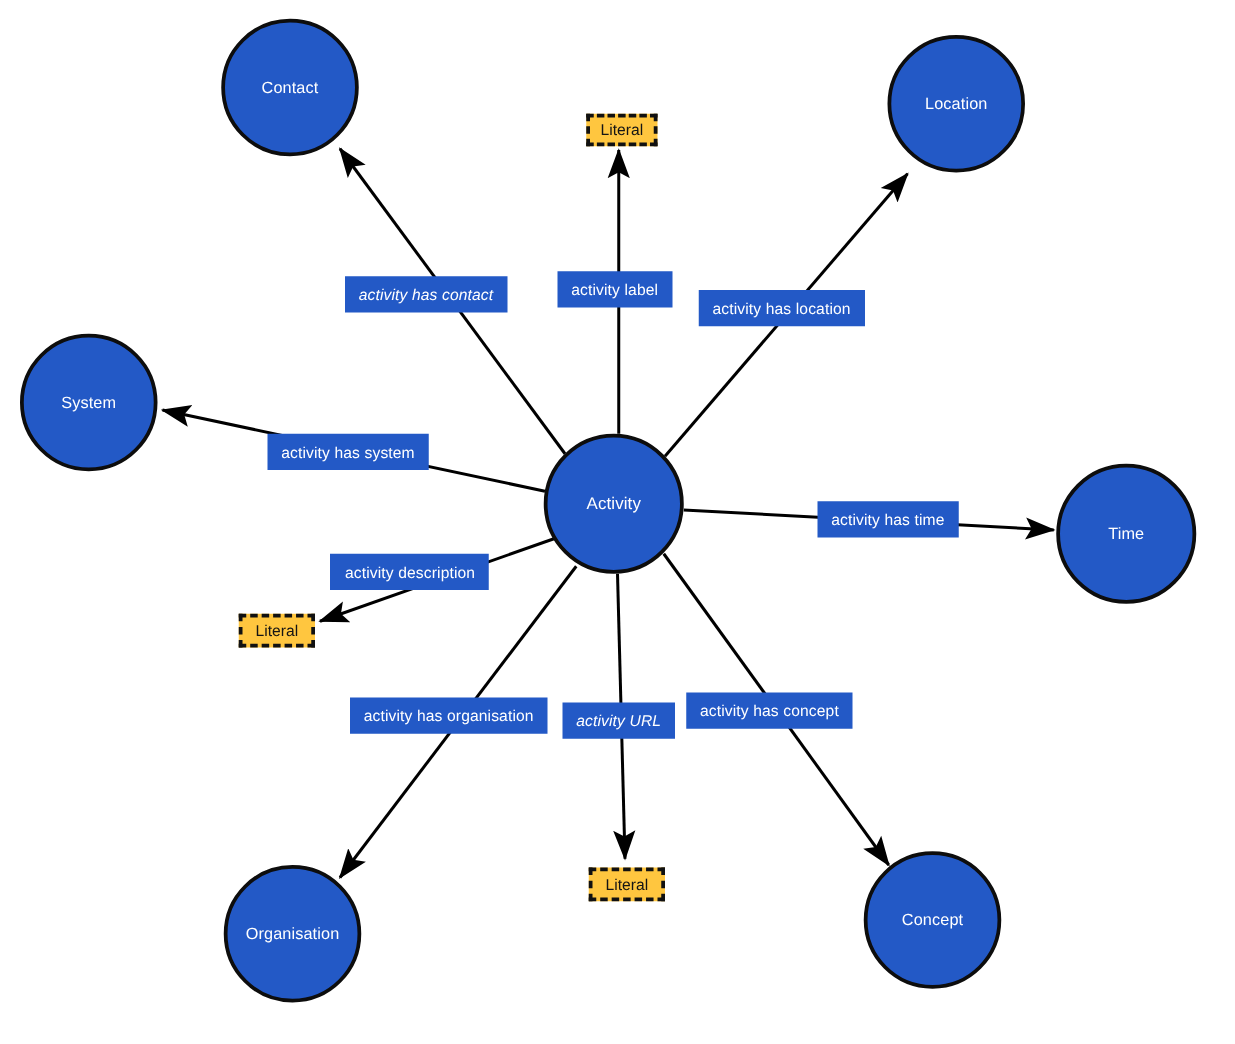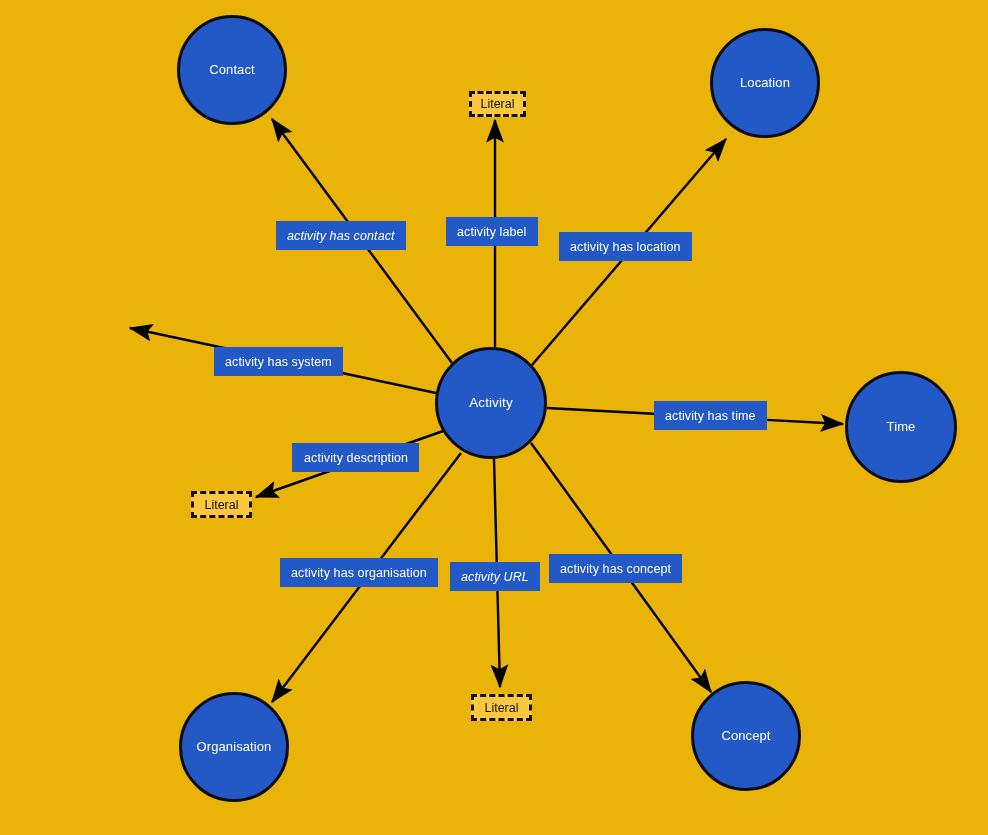--- a/index.html
+++ b/index.html
@@ -8,21 +8,21 @@
     padding: 0;
     background: #e8edee;
   }
   body {
     font-family: "Liberation Sans", sans-serif;
   }
   #canvas {
     position: relative;
     width: 988px;
     height: 835px;
-    background: #eab308;
+    background: #ffffff;
     overflow: hidden;
   }
   #edges {
     position: absolute;
     left: 0;
     top: 0;
     width: 988px;
     height: 835px;
     pointer-events: none;
   }
@@ -118,20 +118,23 @@
   </svg>
 
   <div class="node-circle" style="left:177px; top:15px; width:110px; height:110px;">
     <span class="node-label">Contact</span>
   </div>
 
   <div class="node-circle" style="left:710px; top:28px; width:110px; height:110px;">
     <span class="node-label">Location</span>
   </div>
 
+  <div class="node-circle" style="left:16px; top:267px; width:110px; height:110px;">
+    <span class="node-label">System</span>
+  </div>
 
   <div class="node-circle central" style="left:435px; top:347px; width:112px; height:112px;">
     <span class="node-label">Activity</span>
   </div>
 
   <div class="node-circle" style="left:845px; top:371px; width:112px; height:112px;">
     <span class="node-label">Time</span>
   </div>
 
   <div class="node-circle" style="left:179px; top:692px; width:110px; height:110px;">
@@ -167,21 +170,21 @@
   </div>
 
   <div class="edge-label" style="left:214px; top:347px;">
     <span class="edge-label-text">activity has system</span>
   </div>
 
   <div class="edge-label" style="left:639px; top:401px;margin-left:15px;">
     <span class="edge-label-text">activity has time</span>
   </div>
 
-  <div class="edge-label" style="left:292px; top:443px;padding-left:12px;">
+  <div class="edge-label" style="left:264px; top:443px;padding-left:12px;">
     <span class="edge-label-text">activity description</span>
   </div>
 
   <div class="edge-label" style="left:280px; top:558px;">
     <span class="edge-label-text">activity has organisation</span>
   </div>
 
   <div class="edge-label" style="left:450px; top:562px;font-style:italic;">
     <span class="edge-label-text">activity URL</span>
   </div>

